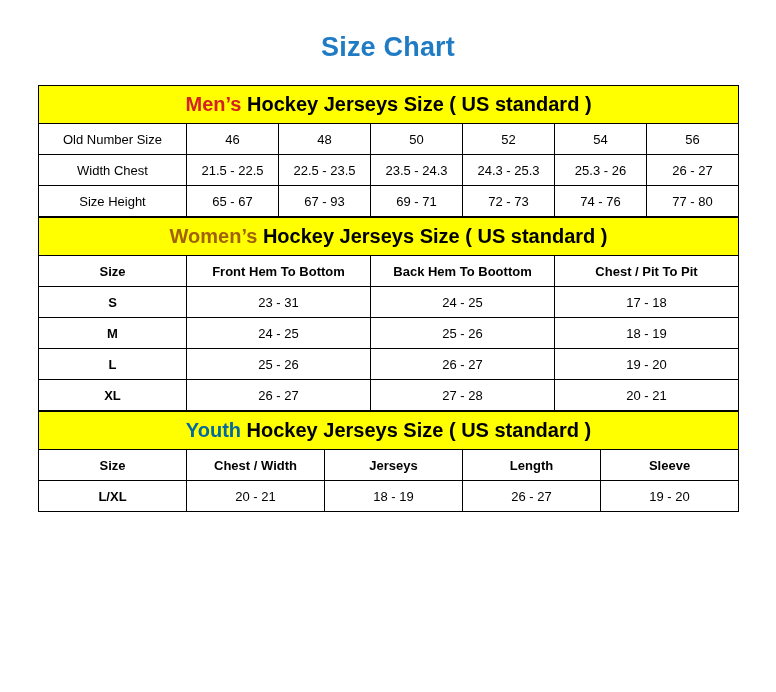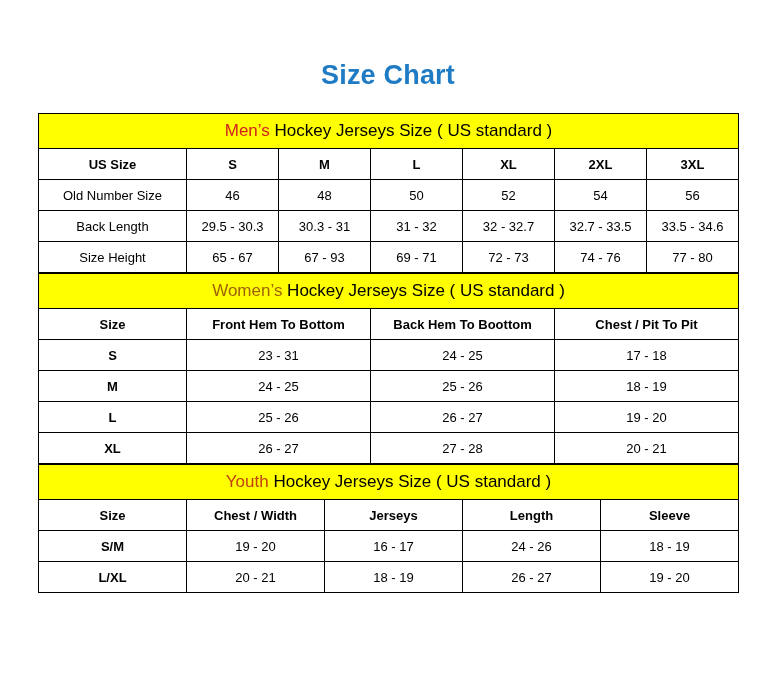--- a/index.html
+++ b/index.html
@@ -18,21 +18,21 @@
     position: relative;
     width: 776px;
     height: 692px;
     box-sizing: border-box;
   }
   .title {
     text-align: center;
     color: #1f7bc4;
     font-size: 27px;
     font-weight: bold;
-    padding-top: 60px;
+    padding-top: 32px;
     padding-bottom: 0;
     letter-spacing: 0.2px;
   }
   .tables {
     margin: 22px 38px 0 38px;
   }
   table {
     border-collapse: collapse;
     width: 700px;
     table-layout: fixed;
@@ -41,28 +41,28 @@
     border: 1px solid #000000;
     font-size: 13px;
     font-weight: normal;
     text-align: center;
     padding: 5px 2px;
     height: 20px;
     vertical-align: middle;
   }
   .banner {
     background: #ffff00;
-    font-weight: normal;
-    font-size: 17px;
+    font-weight: bold;
+    font-size: 20px;
     padding: 7px 2px;
     margin-top: 38px;
   }
   .banner .cat-men { color: #d42121; }
   .banner .cat-women { color: #a16207; }
-  .banner .cat-youth { color: #c2410c; }
+  .banner .cat-youth { color: #0369a1; }
   .hdr {
     font-weight: bold;
   }
   .rowlabel {
     font-weight: normal;
   }
   .boldcell {
     font-weight: bold;
   }
 </style>
@@ -83,45 +83,36 @@
         <col style="width:92px">
         <col style="width:92px">
         <col style="width:92px">
         <col style="width:92px">
       </colgroup>
       <tbody>
         <tr>
           <td class="banner" colspan="7"><span class="cat-men">Men’s</span><span> Hockey Jerseys Size ( US standard )</span></td>
         </tr>
         <tr>
-          <td class="hdr">US Size</td>
-          <td class="hdr">S</td>
-          <td class="hdr">M</td>
-          <td class="hdr">L</td>
-          <td class="hdr">XL</td>
-          <td class="hdr">2XL</td>
-          <td class="hdr">3XL</td>
-        </tr>
-        <tr>
           <td class="rowlabel">Old Number Size</td>
           <td>46</td>
           <td>48</td>
           <td>50</td>
           <td>52</td>
           <td>54</td>
           <td>56</td>
         </tr>
         <tr>
-          <td class="rowlabel">Back Length</td>
-          <td>29.5 - 30.3</td>
-          <td>30.3 - 31</td>
-          <td>31 - 32</td>
-          <td>32 - 32.7</td>
-          <td>32.7 - 33.5</td>
-          <td>33.5 - 34.6</td>
+          <td class="rowlabel">Width Chest</td>
+          <td>21.5 - 22.5</td>
+          <td>22.5 - 23.5</td>
+          <td>23.5 - 24.3</td>
+          <td>24.3 - 25.3</td>
+          <td>25.3 - 26</td>
+          <td>26 - 27</td>
         </tr>
         <tr>
           <td class="rowlabel">Size Height</td>
           <td>65 - 67</td>
           <td>67 - 93</td>
           <td>69 - 71</td>
           <td>72 - 73</td>
           <td>74 - 76</td>
           <td>77 - 80</td>
         </tr>
@@ -185,27 +176,20 @@
           <td class="banner" colspan="5"><span class="cat-youth">Youth</span><span> Hockey Jerseys Size ( US standard )</span></td>
         </tr>
         <tr>
           <td class="hdr">Size</td>
           <td class="hdr">Chest / Width</td>
           <td class="hdr">Jerseys</td>
           <td class="hdr">Length</td>
           <td class="hdr">Sleeve</td>
         </tr>
         <tr>
-          <td class="boldcell">S/M</td>
-          <td>19 - 20</td>
-          <td>16 - 17</td>
-          <td>24 - 26</td>
-          <td>18 - 19</td>
-        </tr>
-        <tr>
           <td class="boldcell">L/XL</td>
           <td>20 - 21</td>
           <td>18 - 19</td>
           <td>26 - 27</td>
           <td>19 - 20</td>
         </tr>
       </tbody>
     </table>
 
   </div>

